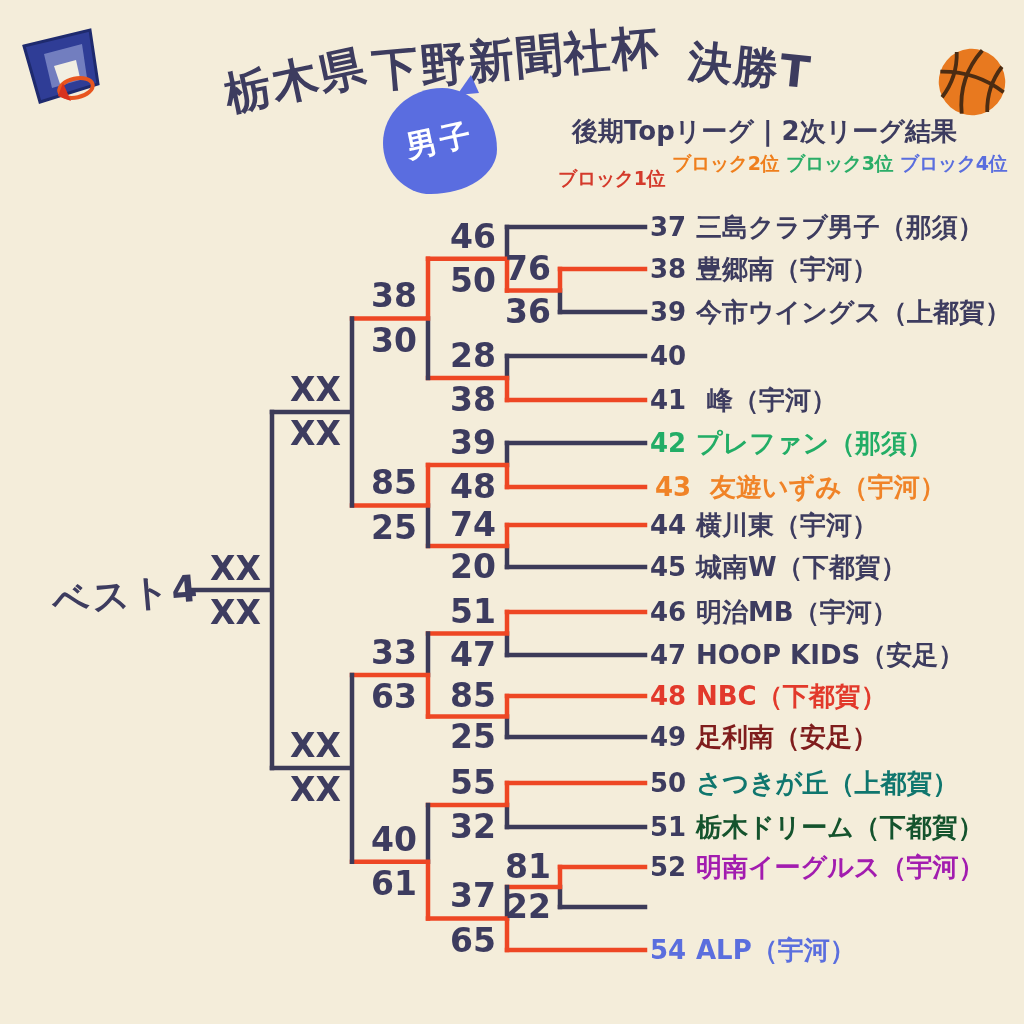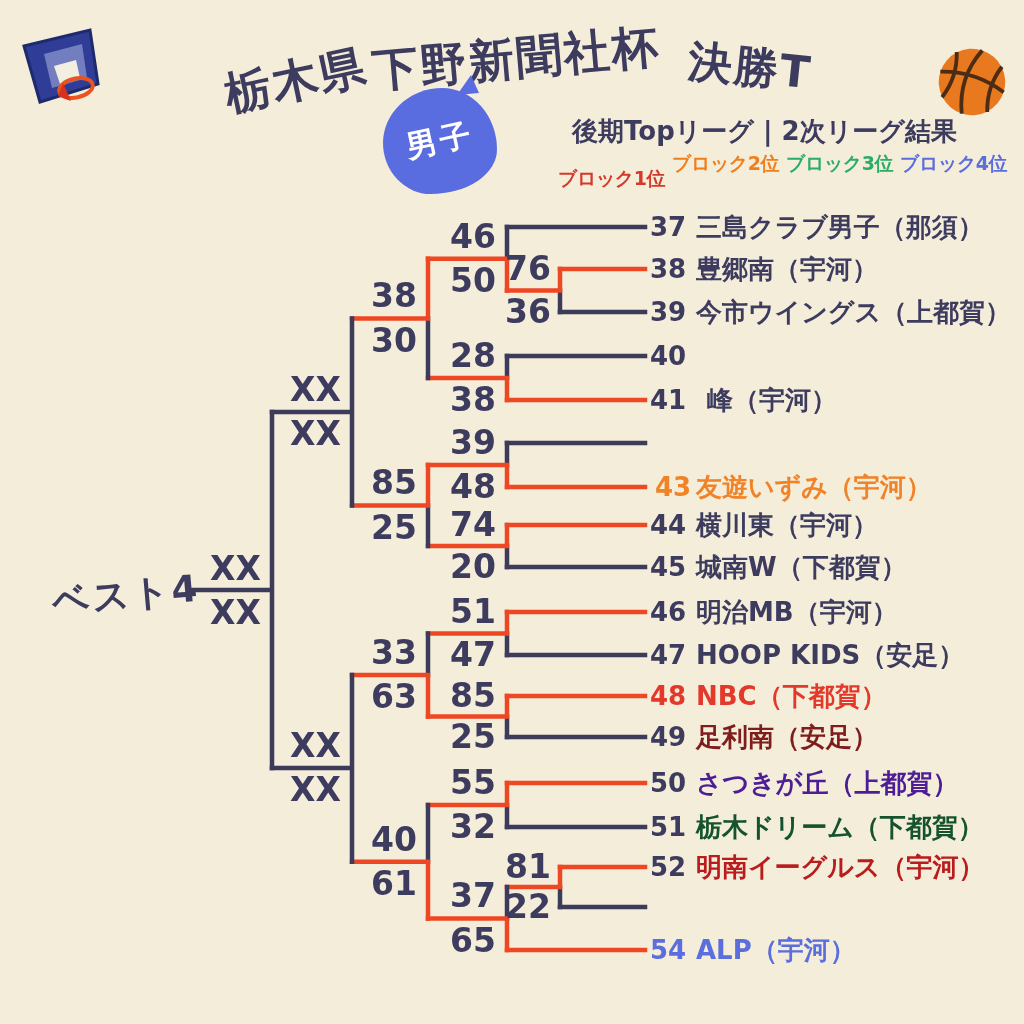--- a/index.html
+++ b/index.html
@@ -237,23 +237,27 @@
       <span class="tnum" style="color: rgb(61, 60, 95);">39</span>
       <span class="tname" style="color: rgb(61, 60, 95);">今市ウイングス（上都賀）</span>
     </div>
   <div class="team" style="top:340px">
       <span class="tnum" style="color: rgb(61, 60, 95);">40</span>
     </div>
   <div class="team" style="top:384px">
       <span class="tnum" style="color: rgb(61, 60, 95);">41</span>
       <span class="tname" style="color: rgb(61, 60, 95); padding-left: 11px;">峰（宇河）</span>
     </div>
+  <div class="team" style="top:427px">
+      <span class="tnum" style="color: rgb(34, 173, 102);">42</span>
+      <span class="tname" style="color: rgb(34, 173, 102);">プレファン（那須）</span>
+    </div>
   <div class="team" style="top:471px">
       <span class="tnum" style="color: rgb(240, 131, 39); text-align: center;">43</span>
-      <span class="tname" style="color: rgb(240, 131, 39);">友遊いずみ（宇河）</span>
+      <span class="tname" style="color: rgb(240, 131, 39); margin-left: 14px;">友遊いずみ（宇河）</span>
     </div>
   <div class="team" style="top:509px">
       <span class="tnum" style="color: rgb(61, 60, 95);">44</span>
       <span class="tname" style="color: rgb(61, 60, 95);">横川東（宇河）</span>
     </div>
   <div class="team" style="top:551px">
       <span class="tnum" style="color: rgb(61, 60, 95);">45</span>
       <span class="tname" style="color: rgb(61, 60, 95);">城南W（下都賀）</span>
     </div>
   <div class="team" style="top:596px">
@@ -267,28 +271,28 @@
   <div class="team" style="top:680px">
       <span class="tnum" style="color: rgb(226, 57, 43);">48</span>
       <span class="tname" style="color: rgb(226, 57, 43);">NBC（下都賀）</span>
     </div>
   <div class="team" style="top:721px">
       <span class="tnum" style="color: rgb(61, 60, 95);">49</span>
       <span class="tname" style="color: #7f1d1d; text-align: right;">足利南（安足）</span>
     </div>
   <div class="team" style="top:767px">
       <span class="tnum" style="color: rgb(61, 60, 95);">50</span>
-      <span class="tname" style="color: #4c1d95;">さつきが丘（上都賀）</span>
+      <span class="tname" style="color: #0f766e;">さつきが丘（上都賀）</span>
     </div>
   <div class="team" style="top:811px">
       <span class="tnum" style="color: rgb(61, 60, 95);">51</span>
       <span class="tname" style="color: #14532d;">栃木ドリーム（下都賀）</span>
     </div>
   <div class="team" style="top:851px">
       <span class="tnum" style="color: rgb(61, 60, 95);">52</span>
-      <span class="tname" style="color: #b91c1c;">明南イーグルス（宇河）</span>
+      <span class="tname" style="color: #a21caf;">明南イーグルス（宇河）</span>
     </div>
   <div class="team" style="top:934px">
       <span class="tnum" style="color: rgb(90, 110, 222);">54</span>
       <span class="tname" style="color: rgb(90, 110, 222);">ALP（宇河）</span>
     </div>
 
 </div>
 
 </body></html>

